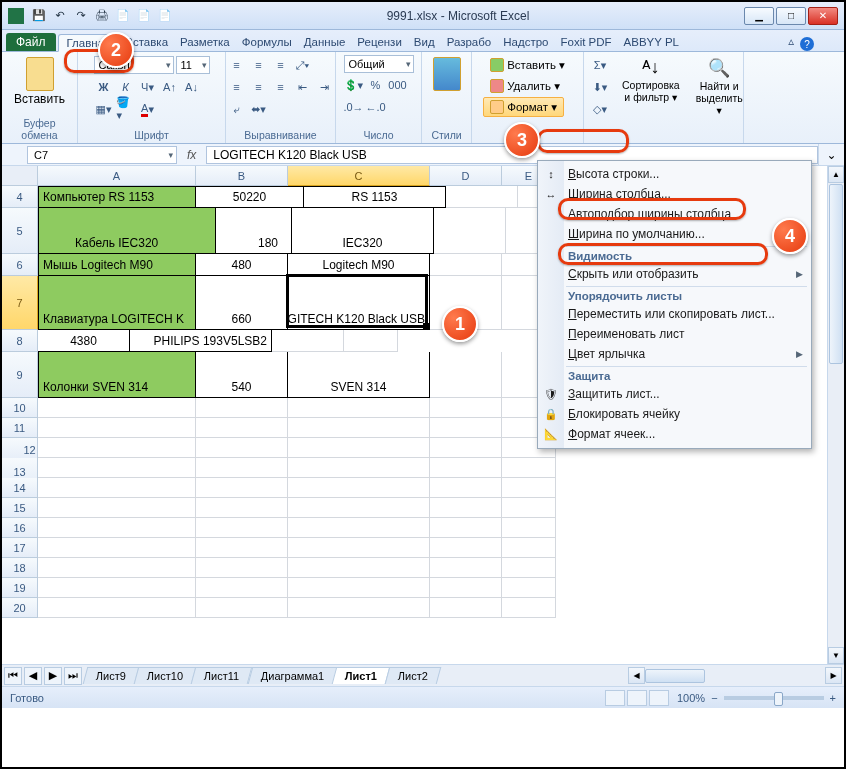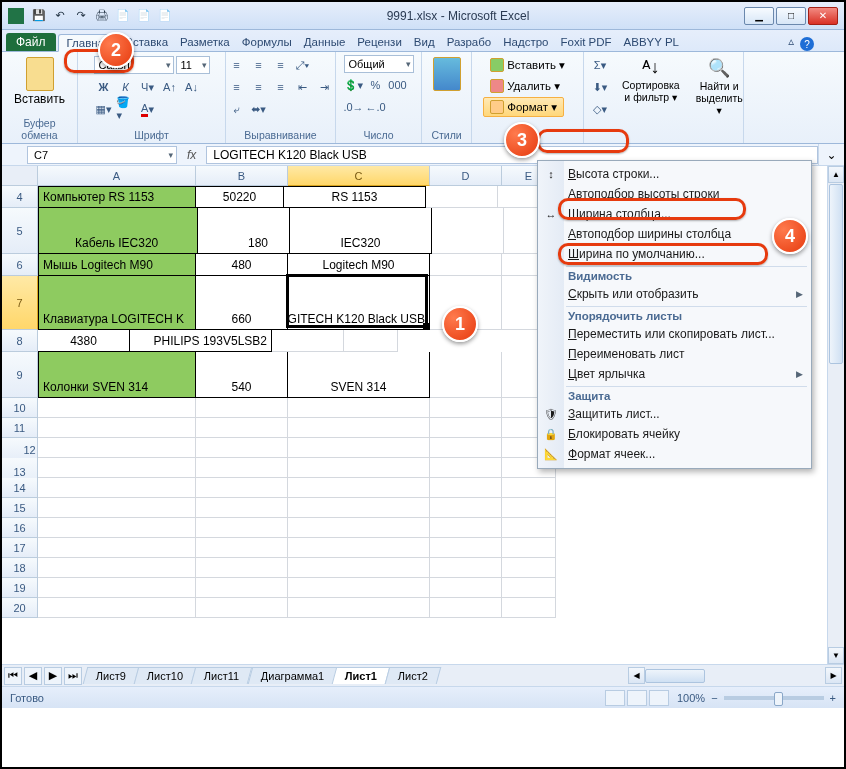--- a/index.html
+++ b/index.html
@@ -263,29 +263,29 @@
           <div class="colhead" style="width: 92px;">B</div>
           <div class="colhead sel" style="width: 142px;">C</div>
           <div class="colhead" style="width: 72px;">D</div>
           <div class="colhead" style="width: 54px;">E</div>
         </div>
     </div>
     <div id="gridrows" class="grid" style="position:relative">
         <div class="row" style="height: 22px;">
           <div class="rowhead" style="height: 22px;">4</div>
           <div class="cell greenfill" style="width: 158px; border-width: 1px; border-style: solid; border-color: rgb(0, 0, 0);">Компьютер RS 1153</div>
-          <div class="cell" style="width: 88px; border-right: 1px solid rgb(0, 0, 0); border-bottom: 1px solid rgb(0, 0, 0); border-top: 1px solid rgb(0, 0, 0); justify-content: center;">50220</div>
+          <div class="cell" style="width: 108px; border-right: 1px solid rgb(0, 0, 0); border-bottom: 1px solid rgb(0, 0, 0); border-top: 1px solid rgb(0, 0, 0); justify-content: center;">50220</div>
           <div class="cell" style="width: 142px; border-right: 1px solid rgb(0, 0, 0); border-bottom: 1px solid rgb(0, 0, 0); border-top: 1px solid rgb(0, 0, 0); justify-content: center;">RS 1153</div>
           <div class="cell" style="width: 72px;"></div>
           <div class="cell" style="width: 54px;"></div>
         </div>
         <div class="row" style="height: 46px;">
           <div class="rowhead" style="height: 46px;">5</div>
-          <div class="cell greenfill" style="width: 160px; border-right: 1px solid rgb(0, 0, 0); border-bottom: 1px solid rgb(0, 0, 0); border-left: 1px solid rgb(0, 0, 0); align-items: flex-end; padding-bottom: 3px; padding-left: 36px;">Кабель IEC320</div>
-          <div class="cell" style="width: 92px; border-right: 1px solid rgb(0, 0, 0); border-bottom: 1px solid rgb(0, 0, 0); justify-content: center; align-items: flex-end; padding-bottom: 3px; padding-left: 33px;">180</div>
+          <div class="cell greenfill" style="width: 178px; border-right: 1px solid rgb(0, 0, 0); border-bottom: 1px solid rgb(0, 0, 0); border-left: 1px solid rgb(0, 0, 0); align-items: flex-end; padding-bottom: 3px; padding-left: 36px;">Кабель IEC320</div>
+          <div class="cell" style="width: 76px; border-right: 1px solid rgb(0, 0, 0); border-bottom: 1px solid rgb(0, 0, 0); justify-content: center; align-items: flex-end; padding-bottom: 3px; padding-left: 33px;">180</div>
           <div class="cell" style="width: 142px; border-right: 1px solid rgb(0, 0, 0); border-bottom: 1px solid rgb(0, 0, 0); justify-content: center; align-items: flex-end; padding-bottom: 3px;">IEC320</div>
           <div class="cell" style="width: 72px;"></div>
           <div class="cell" style="width: 54px;"></div>
         </div>
         <div class="row" style="height: 22px;">
           <div class="rowhead" style="height: 22px;">6</div>
           <div class="cell greenfill" style="width: 158px; border-right: 1px solid rgb(0, 0, 0); border-bottom: 1px solid rgb(0, 0, 0); border-left: 1px solid rgb(0, 0, 0);">Мышь  Logitech M90</div>
           <div class="cell" style="width: 92px; border-right: 1px solid rgb(0, 0, 0); border-bottom: 1px solid rgb(0, 0, 0); justify-content: center;">480</div>
           <div class="cell" style="width: 142px; border-right: 1px solid rgb(0, 0, 0); border-bottom: 1px solid rgb(0, 0, 0); justify-content: center;">Logitech M90</div>
           <div class="cell" style="width: 72px;"></div>
@@ -448,23 +448,20 @@
   <span>+</span>
 </div>
 
 <div class="dropdown" id="dropdown">
   <div class="iconstrip"></div>
     <div class="item">
       <span class="dicon">↕</span>
       <span><u>В</u>ысота строки...</span>
     </div>
     <div class="item">
-      <span><u>А</u>втоподбор высоты строки</span>
-    </div>
-    <div class="item">
       <span class="dicon">↔</span>
       <span><u>Ш</u>ирина столбца...</span>
     </div>
     <div class="item">
       <span><u>А</u>втоподбор ширины столбца</span>
     </div>
     <div class="item">
       <span><u>Ш</u>ирина по умолчанию...</span>
     </div>
     <div class="sep"></div>

